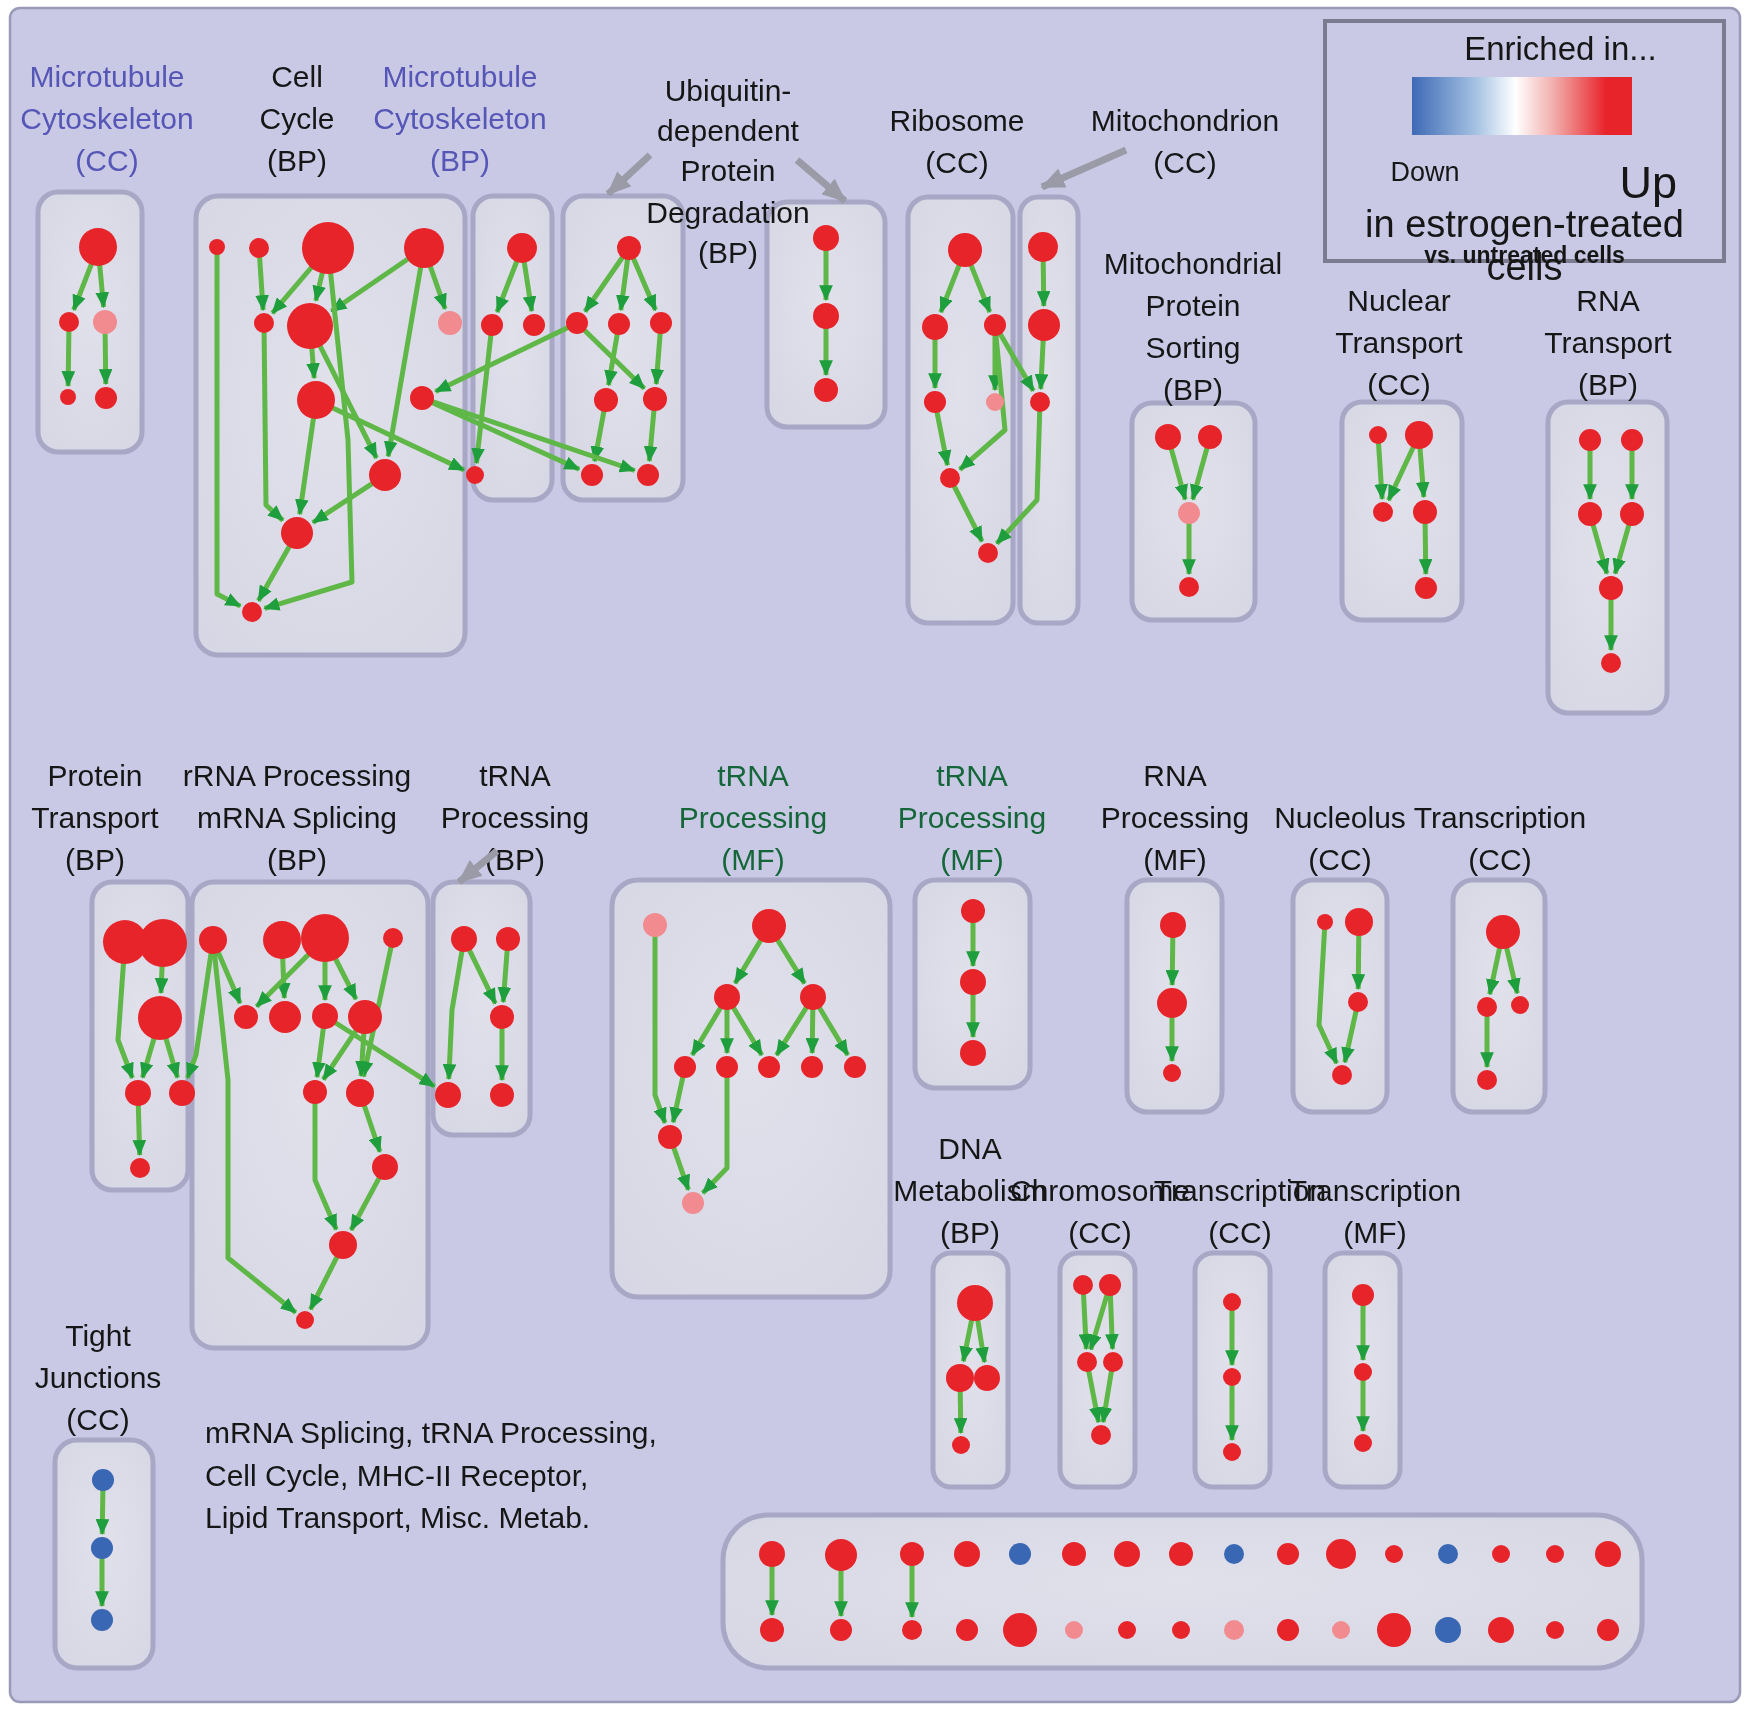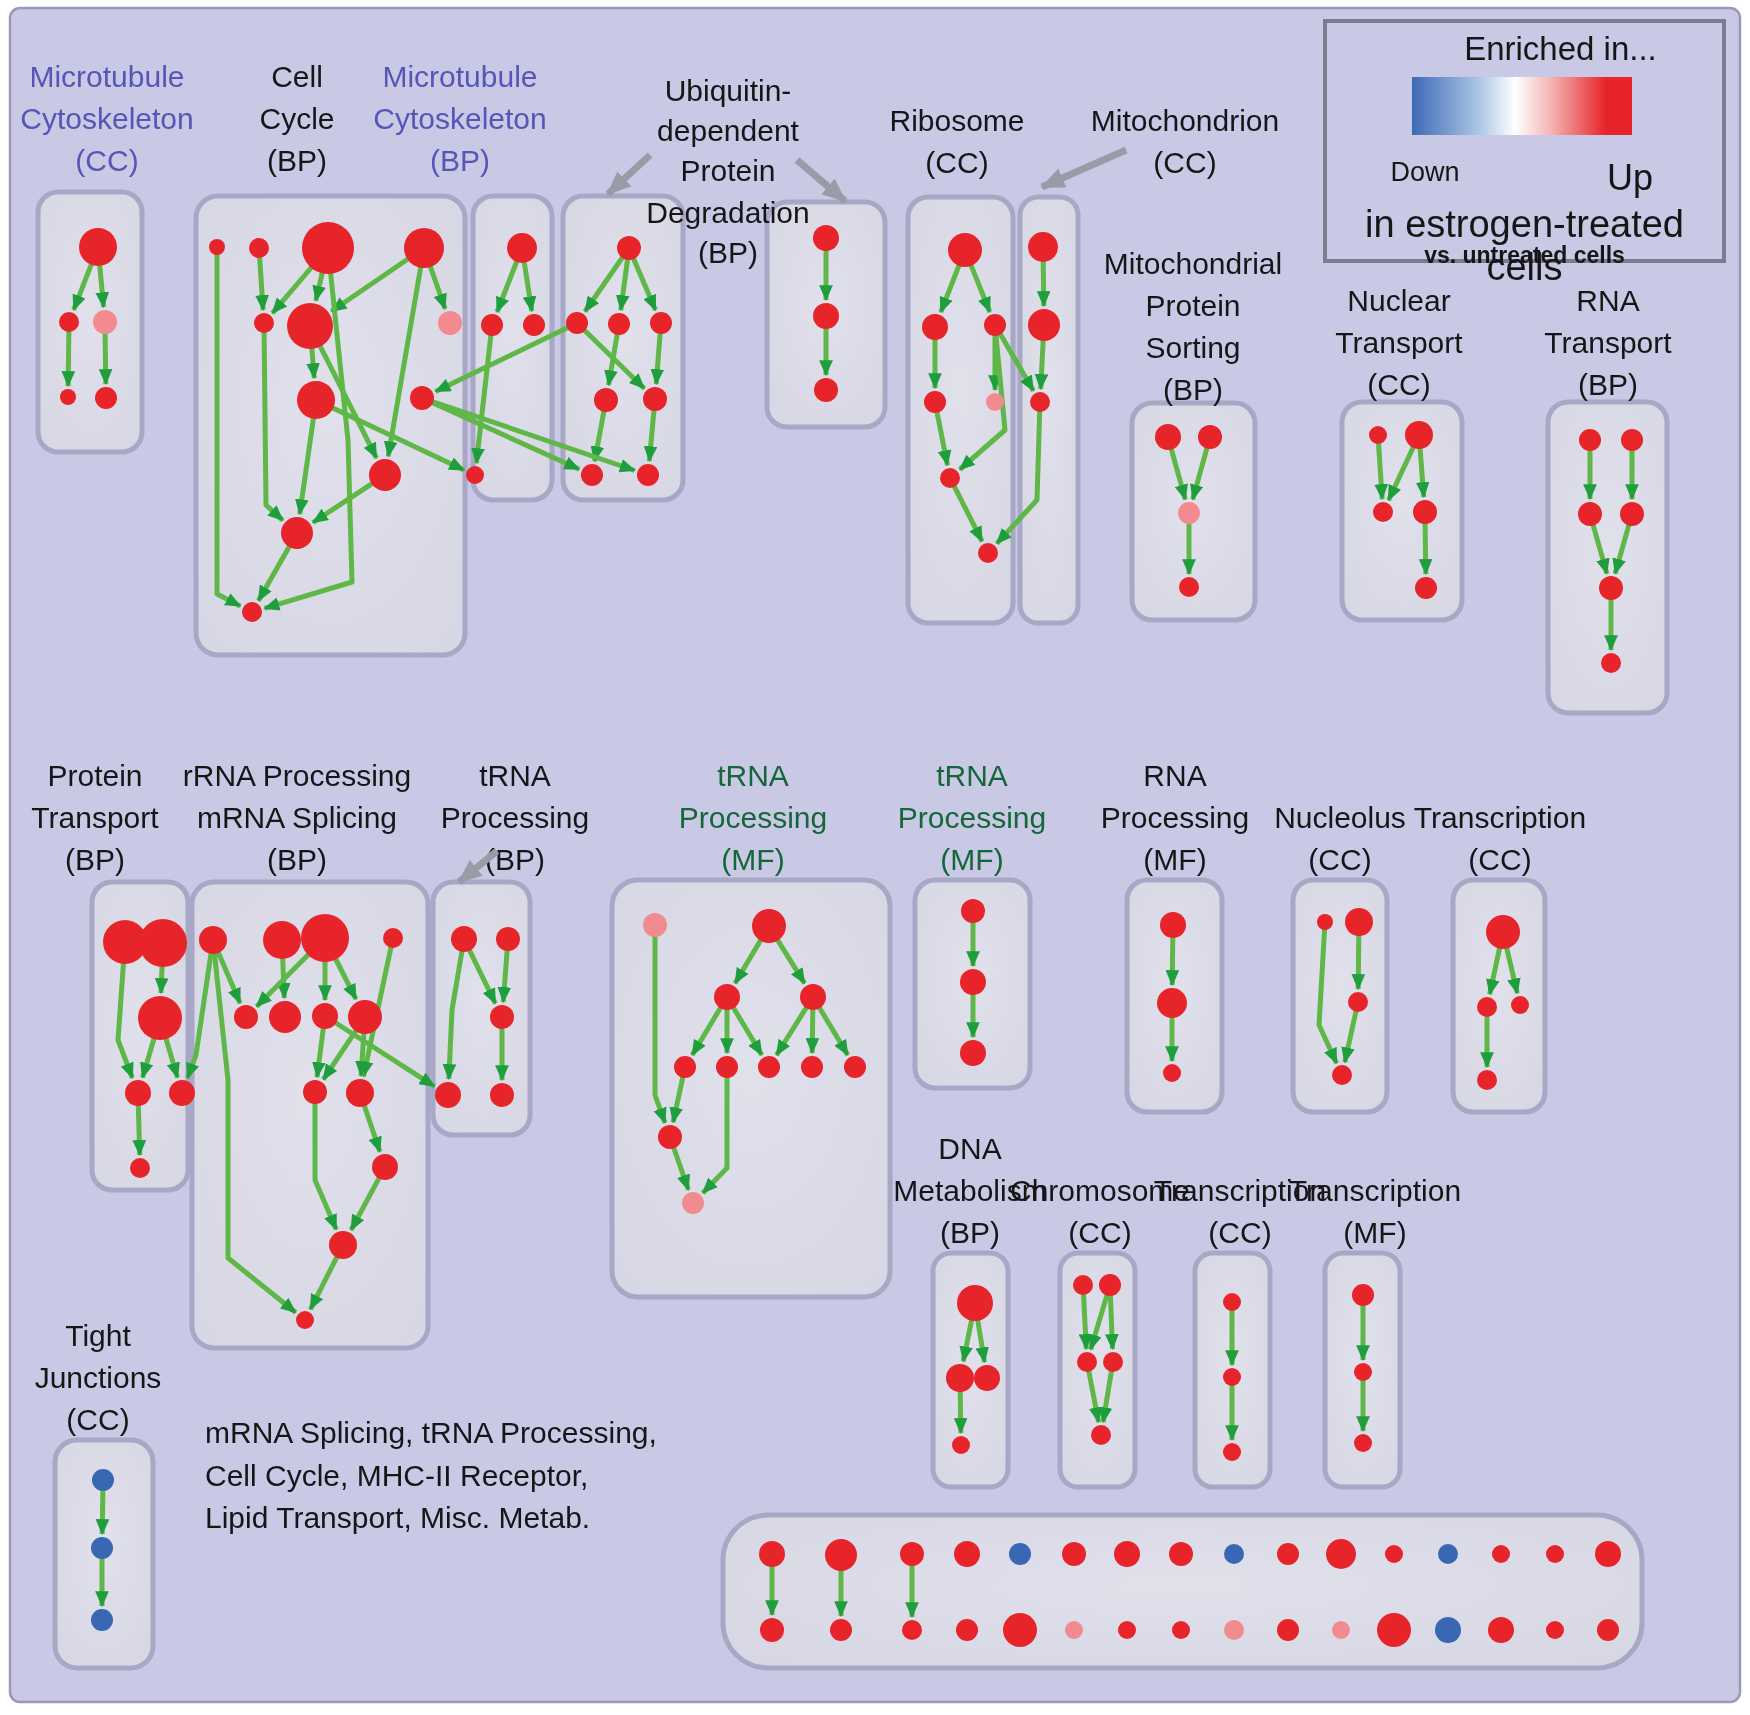--- a/index.html
+++ b/index.html
@@ -6,22 +6,22 @@
   .stage{position:relative;width:1750px;height:1715px;background:#ffffff;
          font-family:"Liberation Sans",sans-serif;overflow:hidden;}
   svg{position:absolute;left:0;top:0;}
   .legend{position:absolute;left:1323px;top:19px;width:403px;height:244px;
           border:4px solid #7c7c90;box-sizing:border-box;color:#161616;}
   .legend-title{position:absolute;top:7px;left:0;width:100%;text-align:center;
                 font-size:33px;padding-left:36px;}
   .legend-bar{position:absolute;left:85px;top:54px;width:220px;height:58px;}
   .legend-down{position:absolute;left:38px;top:134px;width:120px;text-align:center;
                font-size:27px;}
-  .legend-up{position:absolute;left:248px;top:134px;width:110px;text-align:center;
-             font-size:36px;}
+  .legend-up{position:absolute;left:240px;top:134px;width:110px;text-align:right;
+             font-size:45px;}
   .legend-sub1{position:absolute;top:180px;left:0;width:100%;text-align:center;
                font-size:38px;}
   .legend-sub2{position:absolute;top:219px;left:0;width:100%;text-align:center;
                font-size:23px;font-weight:bold;}
   .misc{position:absolute;left:205px;top:1412px;font-size:30px;line-height:42.5px;
         color:#161616;}
 </style>
 </head>
 <body>
 

